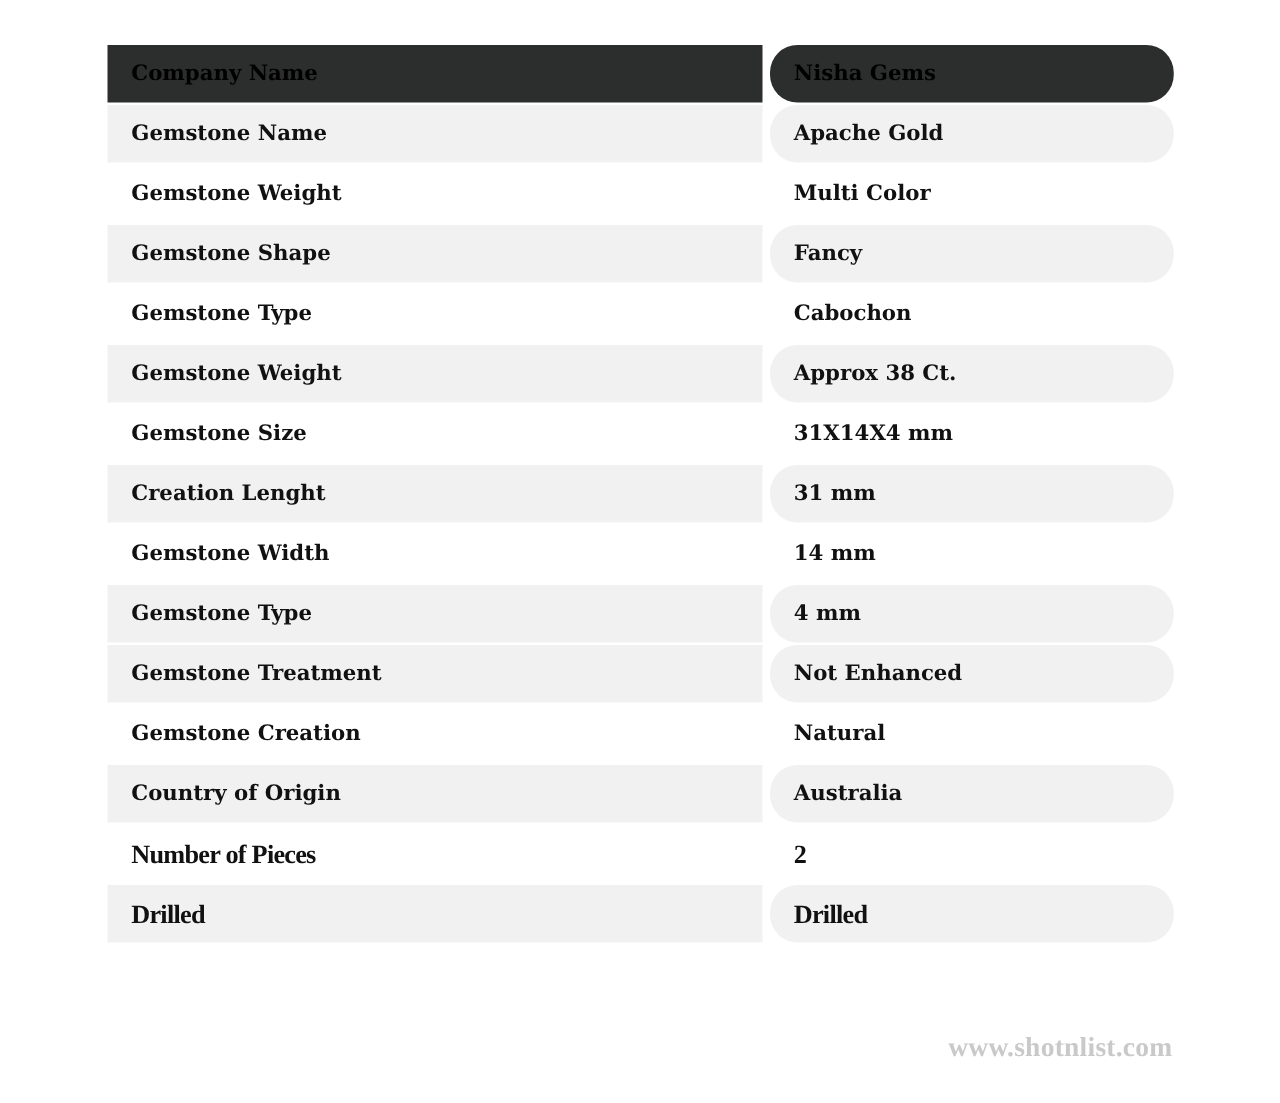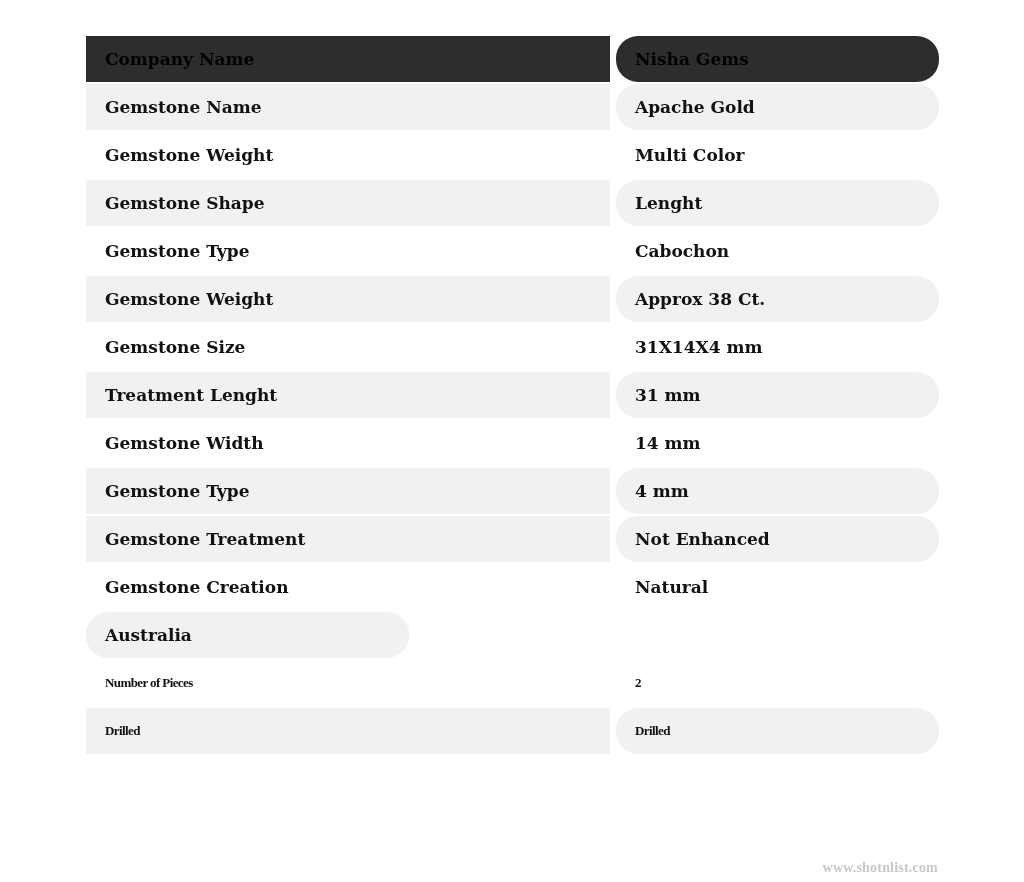--- a/index.html
+++ b/index.html
@@ -49,30 +49,30 @@
   .cell.label { width: 524px; flex: 0 0 524px; }
   .cell.value { width: 323px; flex: 0 0 323px; border-radius: 22px; }
   .row.header .cell {
     background: var(--header-bg);
     color: #000000;
   }
   .row.odd .cell  { background: var(--row-alt-bg); text-align: right; }
   .row.even .cell { background: var(--row-bg); }
   .row.condensed .cell {
     font-family: "Liberation Serif", serif;
-    font-size: 13px;
+    font-size: 21px;
     letter-spacing: -0.6px;
   }
   .watermark {
     position: absolute;
-    top: 860px;
+    top: 825px;
     right: 86px;
     font-family: "Liberation Serif", serif;
     font-weight: bold;
-    font-size: 14px;
+    font-size: 22px;
     letter-spacing: 0.2px;
     color: var(--watermark-color);
   }
 </style>
 </head>
 <body>
 
 <div class="page">
 
   <div class="spec-table">
@@ -85,55 +85,56 @@
     <div class="row odd">
       <div class="cell label">Gemstone Name</div>
       <div class="cell value">Apache Gold</div>
     </div>
     <div class="row even">
       <div class="cell label">Gemstone Weight</div>
       <div class="cell value">Multi Color</div>
     </div>
     <div class="row odd">
       <div class="cell label">Gemstone Shape</div>
-      <div class="cell value">Lenght</div>
+      <div class="cell value">Fancy</div>
     </div>
     <div class="row even">
       <div class="cell label">Gemstone Type</div>
       <div class="cell value">Cabochon</div>
     </div>
     <div class="row odd">
       <div class="cell label">Gemstone Weight</div>
       <div class="cell value">Approx 38 Ct.</div>
     </div>
     <div class="row even">
       <div class="cell label">Gemstone Size</div>
       <div class="cell value">31X14X4 mm</div>
     </div>
     <div class="row odd">
-      <div class="cell label">Treatment Lenght</div>
+      <div class="cell label">Creation Lenght</div>
       <div class="cell value">31 mm</div>
     </div>
     <div class="row even">
       <div class="cell label">Gemstone Width</div>
       <div class="cell value">14 mm</div>
     </div>
     <div class="row odd">
       <div class="cell label">Gemstone Type</div>
       <div class="cell value">4 mm</div>
     </div>
     <div class="row odd">
       <div class="cell label">Gemstone Treatment</div>
       <div class="cell value">Not Enhanced</div>
     </div>
     <div class="row even">
       <div class="cell label">Gemstone Creation</div>
       <div class="cell value">Natural</div>
     </div>
     <div class="row odd">
+      <div class="cell label">Country of Origin</div>
       <div class="cell value">Australia</div>
     </div>
     <div class="row even condensed">
       <div class="cell label">Number of Pieces</div>
       <div class="cell value">2</div>
     </div>
     <div class="row odd condensed">
       <div class="cell label">Drilled</div>
       <div class="cell value">Drilled</div>
     </div>

